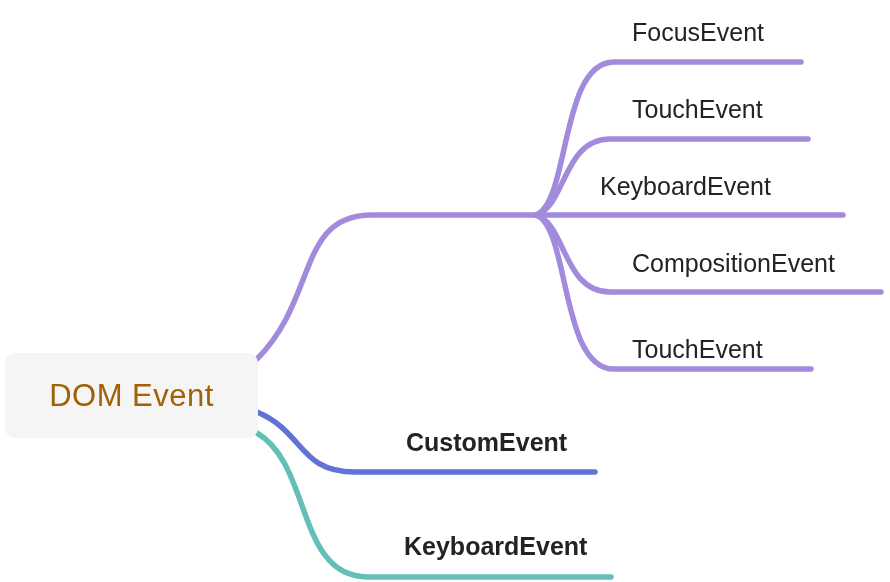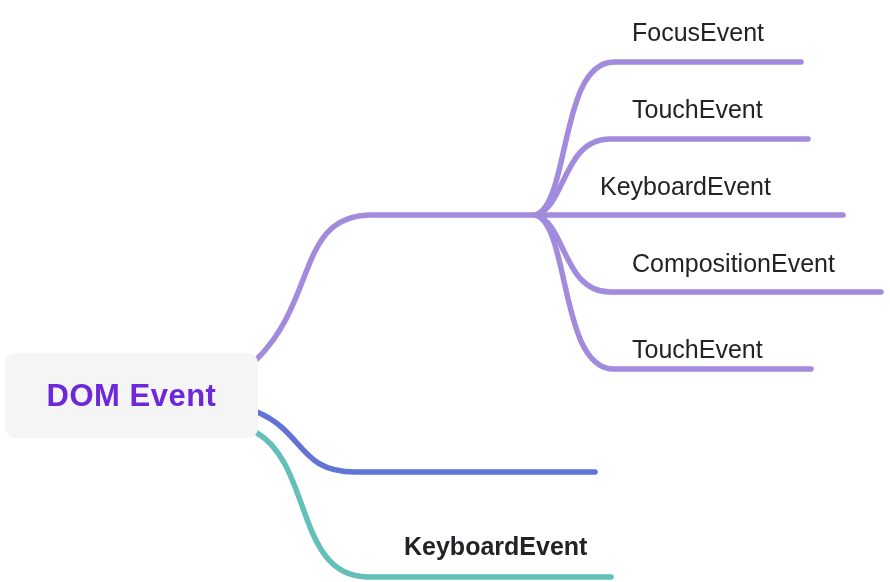--- a/index.html
+++ b/index.html
@@ -26,22 +26,22 @@
     left: 5px;
     top: 353px;
     width: 253px;
     height: 85px;
     background: #f5f5f6;
     border-radius: 10px;
     display: flex;
     align-items: center;
     justify-content: center;
     font-size: 31px;
-    font-weight: 700;
-    color: #6d28d9;
+    font-weight: 400;
+    color: #a16207;
     letter-spacing: 0.5px;
   }
   .label {
     position: absolute;
     white-space: nowrap;
     color: #212326;
     font-size: 25px;
     line-height: 29px;
   }
   .label.level2 {
@@ -71,20 +71,21 @@
     <path d="M536,215 C570,228 560,369 614,369 H811" stroke="#a28bdc"></path>
 
     <path d="M257,412 C305,432 298,472 355,472 H595" stroke="#6173d7"></path>
 
     <path d="M257,433 C312,465 296,577 368,577 H611" stroke="#64bfb9"></path>
   </svg>
 
   <div class="node-root">DOM Event</div>
 
 
+  <div class="label level2" style="left:406px; top:428px;">CustomEvent</div>
 
   <div class="label level2" style="left:404px; top:532px;">KeyboardEvent</div>
 
   <div class="label leaf" style="left:632px; top:18px;">FocusEvent</div>
 
   <div class="label leaf" style="left:632px; top:95px;">TouchEvent</div>
 
   <div class="label leaf" style="left:600px; top:172px;">KeyboardEvent</div>
 
   <div class="label leaf" style="left:632px; top:249px;">CompositionEvent</div>

